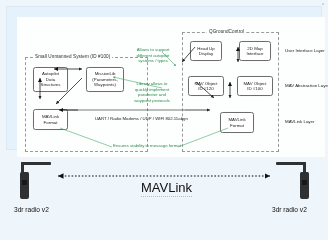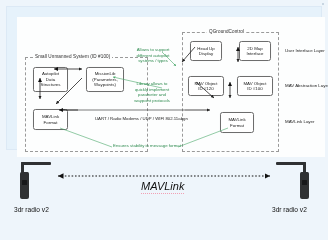--- a/index.html
+++ b/index.html
@@ -113,26 +113,25 @@
     border-radius:1px;
   }
   .radio-caption{
     position:absolute;
     font-size:6.6px;
     color:#111;
     white-space:nowrap;
   }
   .mavlink-link{
     position:absolute;
-    font-size:11px;
+    font-size:13px;
     color:#111;
     white-space:nowrap;
     border-bottom:1.6px dotted #f2a0b4;
     padding-bottom:.5px;
-    font-style:italic;
   }
   .corner-dot{
     position:absolute;right:4px;top:3px;
     width:2px;height:2px;background:#c9d6e2;
   }
 </style>
 </head>
 <body>
 
 <div id="root">

